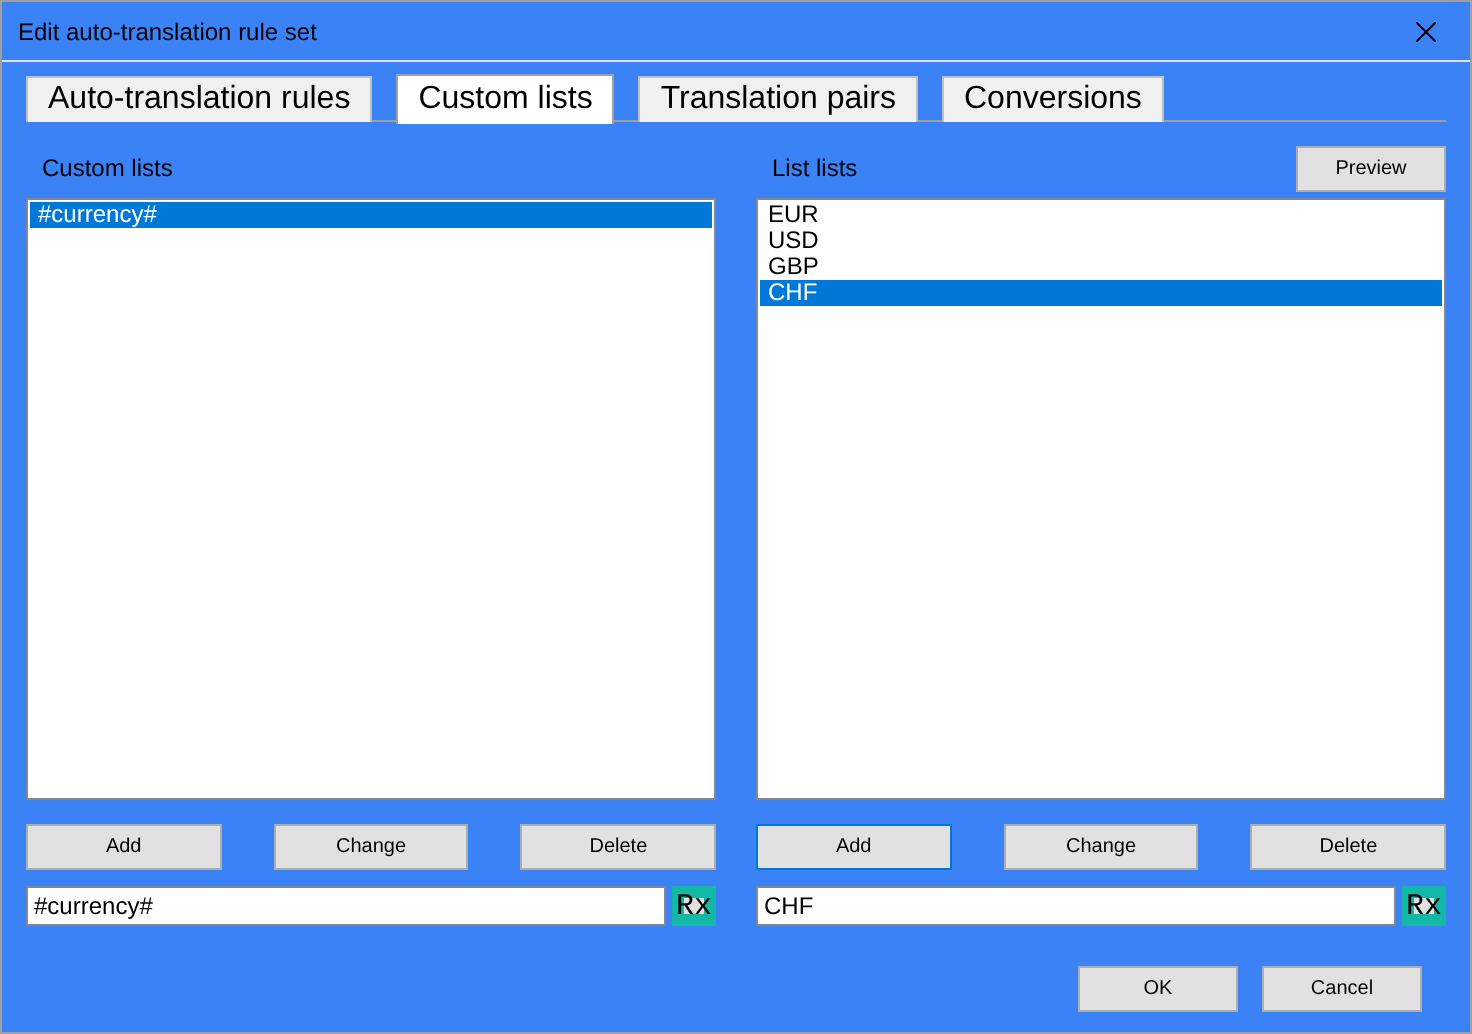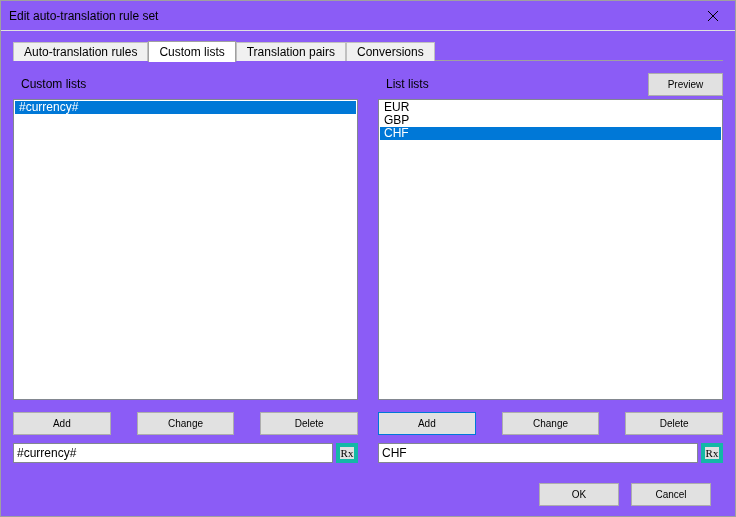--- a/index.html
+++ b/index.html
@@ -9,21 +9,21 @@
     font-size: 12px;
     background: #fff;
     color: #000;
   }
   .window {
     width: 736px;
     height: 517px;
     border: 1px solid #a0a0a0;
     display: flex;
     flex-direction: column;
-    background: #8b5cf6;
+    background: #3b82f6;
   }
   .titlebar {
     height: 30px;
     display: flex;
     align-items: center;
     padding: 0 0 0 8px;
     border-bottom: 1px solid #e0e0e0;
   }
   .titlebar-title {
     flex: 1;
@@ -49,22 +49,22 @@
     align-items: flex-end;
     height: 22px;
     position: relative;
     margin-bottom: 0;
   }
   .tab {
     padding: 3px 10px 3px 10px;
     border: 1px solid #a0a0a0;
     border-bottom: none;
     background: #fff;
-    margin-right: 0px;
-    font-size: 12px;
+    margin-right: 12px;
+    font-size: 16px;
     cursor: default;
     position: relative;
     bottom: -1px;
   }
   .tab.inactive {
     background: #f0f0f0;
     border-color: #c0c0c0;
     bottom: 0;
     padding-top: 2px;
     padding-bottom: 2px;
@@ -142,24 +142,24 @@
     flex: 1;
     height: 20px;
     border: 1px solid #828790;
     font-family: inherit;
     font-size: 12px;
     padding: 0 3px;
   }
   .rx-btn {
     width: 22px;
     height: 20px;
-    border: 4px solid #14b8a6;
+    border: 6px solid #14b8a6;
     background: #e1e1e1;
-    font-family: Liberation Serif, serif;
-    font-size: 11px;
+    font-family: Liberation Mono, monospace;
+    font-size: 15px;
     margin-left: 3px;
     display: flex;
     align-items: center;
     justify-content: center;
   }
   .dialog-buttons {
     display: flex;
     justify-content: flex-end;
     gap: 12px;
     padding: 10px 24px 10px 0;
@@ -209,20 +209,21 @@
         </div>
       </div>
 
       <div class="pane">
         <div class="pane-header">
           <div class="pane-label">List lists</div>
           <button class="btn" style="min-width:75px"><span class="underline-first">Preview</span></button>
         </div>
         <div class="listbox">
           <div class="list-item">EUR</div>
+          <div class="list-item">USD</div>
           <div class="list-item">GBP</div>
           <div class="list-item selected">CHF</div>
         </div>
         <div class="btn-row">
           <button class="btn focused"><span class="underline-first">Add</span></button>
           <button class="btn"><span class="underline-first">Change</span></button>
           <button class="btn"><span class="underline-first">Delete</span></button>
         </div>
         <div class="input-row">
           <input class="text-input" value="CHF" style="">

